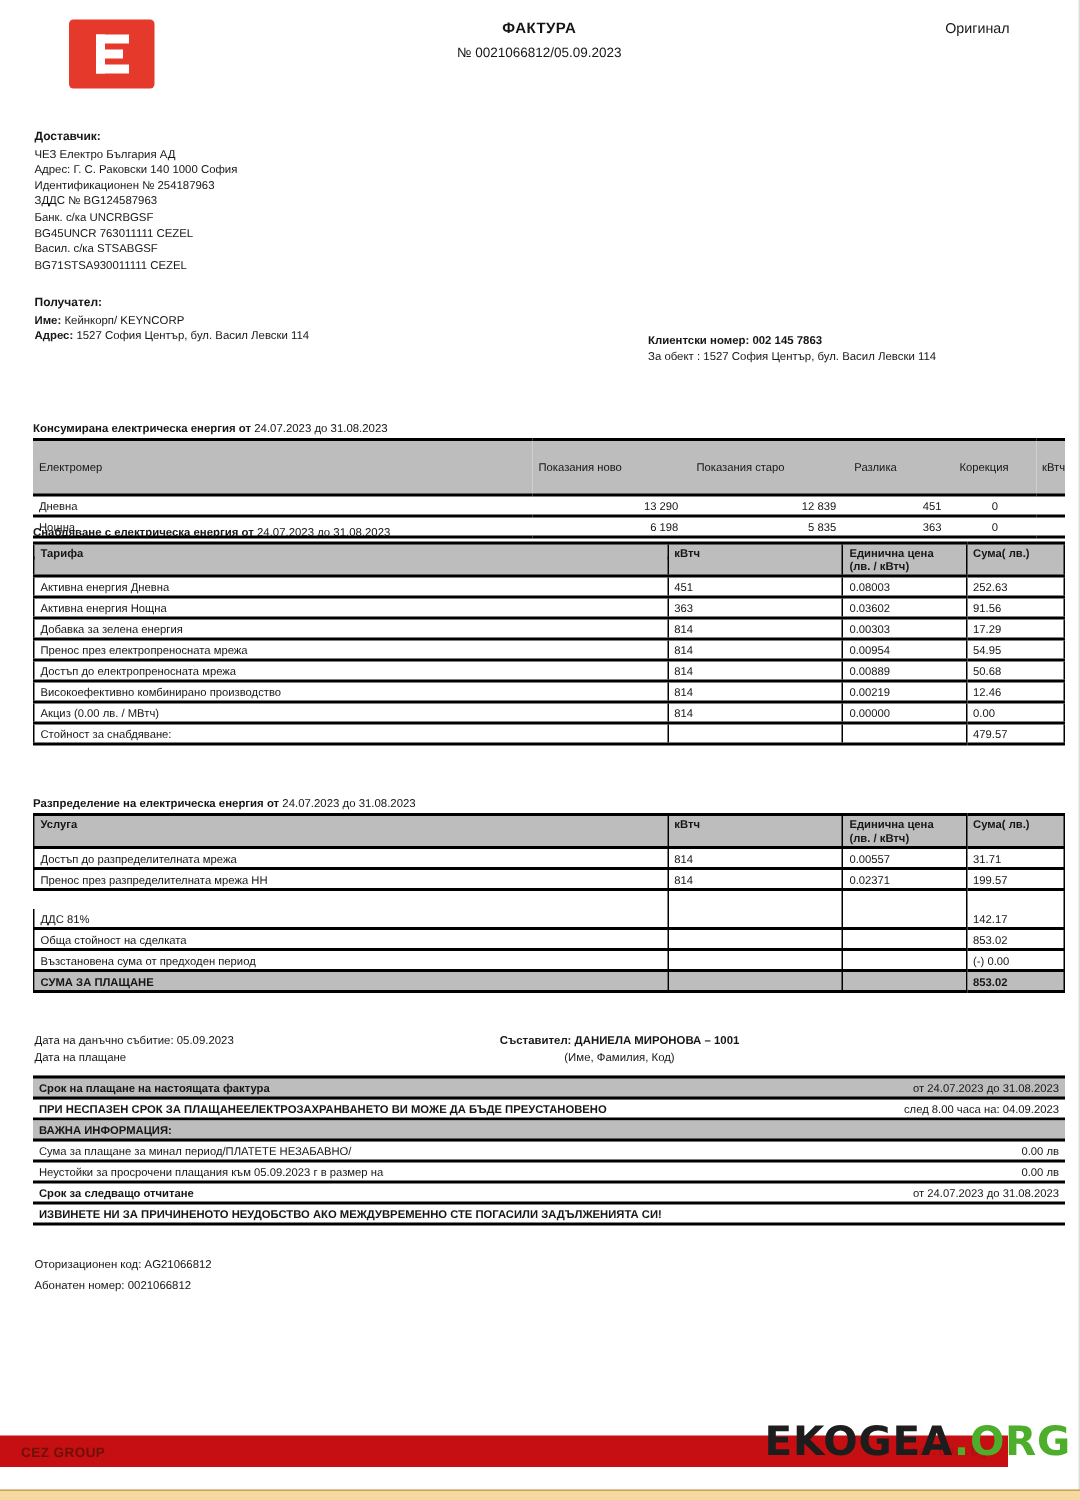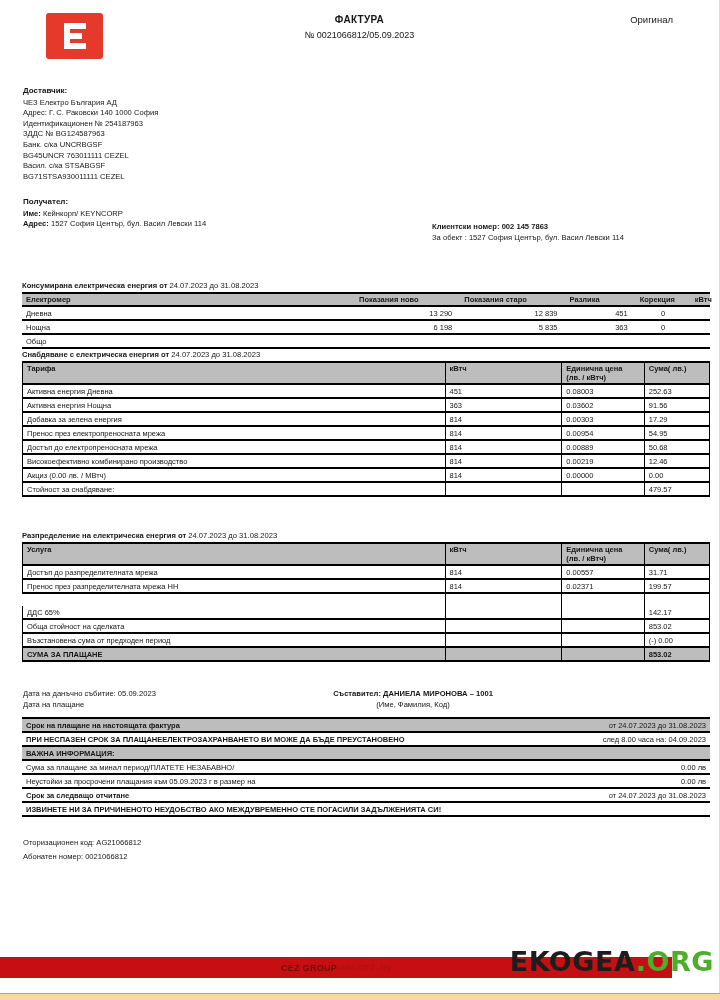--- a/index.html
+++ b/index.html
@@ -20,21 +20,21 @@
   .receiver{position:absolute;left:23px;top:197px;font-size:7.6px;line-height:10.6px;}
   .client{position:absolute;left:432px;top:222px;font-size:7.6px;line-height:10.6px;}
   b.inl{font-weight:bold;}
   
   .sec-title{font-size:7.6px;margin-bottom:2px;}
   .sec-title .tb{font-weight:bold;}
   
   .sec{position:absolute;left:22px;width:688px;}
   table{width:100%;border-collapse:collapse;table-layout:fixed;font-size:7.5px;}
   
-  .t1 th{background:#bdbdbd;border-top:2px solid #000;border-bottom:2px solid #000;font-weight:bold;text-align:left;padding:1px 4px;font-size:7.5px;}
+  .t1 th{background:#bdbdbd;border-top:2px solid #000;border-bottom:2px solid #000;font-weight:normal;text-align:left;padding:13px 4px;font-size:7.5px;}
   .t1 th.r{text-align:right;}
   .t1 td{border-bottom:2px solid #000;padding:1.5px 4px;}
   .t1 td.r{text-align:right;padding-right:8px;}
   .t1 td.c{text-align:center;}
   
   .tg th{background:#bdbdbd;border:1px solid #000;border-top:2px solid #000;border-bottom:2px solid #000;font-weight:bold;text-align:left;padding:1px 4px;vertical-align:top;font-size:7.5px;}
   .tg td{border-left:1px solid #000;border-right:1px solid #000;border-bottom:2px solid #000;padding:1.5px 4px;overflow:hidden;white-space:nowrap;}
   .tg tr.spacer td{border-bottom:none;height:9px;}
   .tg tr.spacer td.noline{border-left:none;border-right:none;}
   .tg tr.total-row td{background:#bdbdbd;font-weight:bold;}
@@ -45,21 +45,21 @@
   .payment{position:absolute;left:22px;top:717px;width:688px;font-size:7.5px;}
   .pay-row{display:flex;justify-content:space-between;align-items:flex-start;border-bottom:2px solid #000;padding:1.5px 4px;}
   .pay-row:first-child{border-top:2px solid #000;}
   .pay-row.gray{background:#bdbdbd;}
   .pay-row .lab{flex:1;padding-right:10px;}
   .pay-row .val{white-space:nowrap;}
   .pay-row.bold-l .lab{font-weight:bold;}
   .pay-row .lab.wrap{max-width:430px;}
   .codes{position:absolute;left:23px;top:836px;font-size:7.6px;line-height:14px;}
   
-  .footer{position:absolute;left:0;top:957px;width:672px;height:21px;background:#c50f13;display:flex;align-items:center;justify-content:center;padding:0 14px;box-sizing:border-box;}
+  .footer{position:absolute;left:0;top:957px;width:672px;height:21px;background:#c50f13;display:flex;align-items:center;justify-content:space-between;padding:0 14px;box-sizing:border-box;}
   .footer-left{color:#6e1008;font-weight:bold;font-size:9px;letter-spacing:.3px;}
   .footer-right{color:#a31313;font-size:9px;font-family:Liberation Mono, monospace;}
   .watermark{position:absolute;right:5px;top:945px;font-size:27px;font-weight:bold;font-family:"DejaVu Sans",sans-serif;letter-spacing:.5px;line-height:34px;}
   .wm-black{color:#1d1d1d;}
   .wm-green{color:#4cae2a;}
   .bottom-strip{position:absolute;left:0;bottom:0;width:720px;height:7px;background:#f6d9a0;border-top:1px solid #caa05f;box-sizing:border-box;}
 </style>
 </head>
 <body>
 
@@ -273,21 +273,21 @@
             <td>0.02371</td>
             <td>199.57</td>
           </tr>
       <tr class="spacer">
         <td class="noline"></td>
             <td></td>
             <td></td>
             <td></td>
       </tr>
       <tr>
-        <td>ДДС 65%</td>
+        <td>ДДС 81%</td>
         <td></td>
             <td></td>
         <td>142.17</td>
       </tr>
       <tr>
         <td>Обща стойност на сделката</td>
         <td></td>
             <td></td>
         <td>853.02</td>
       </tr>

